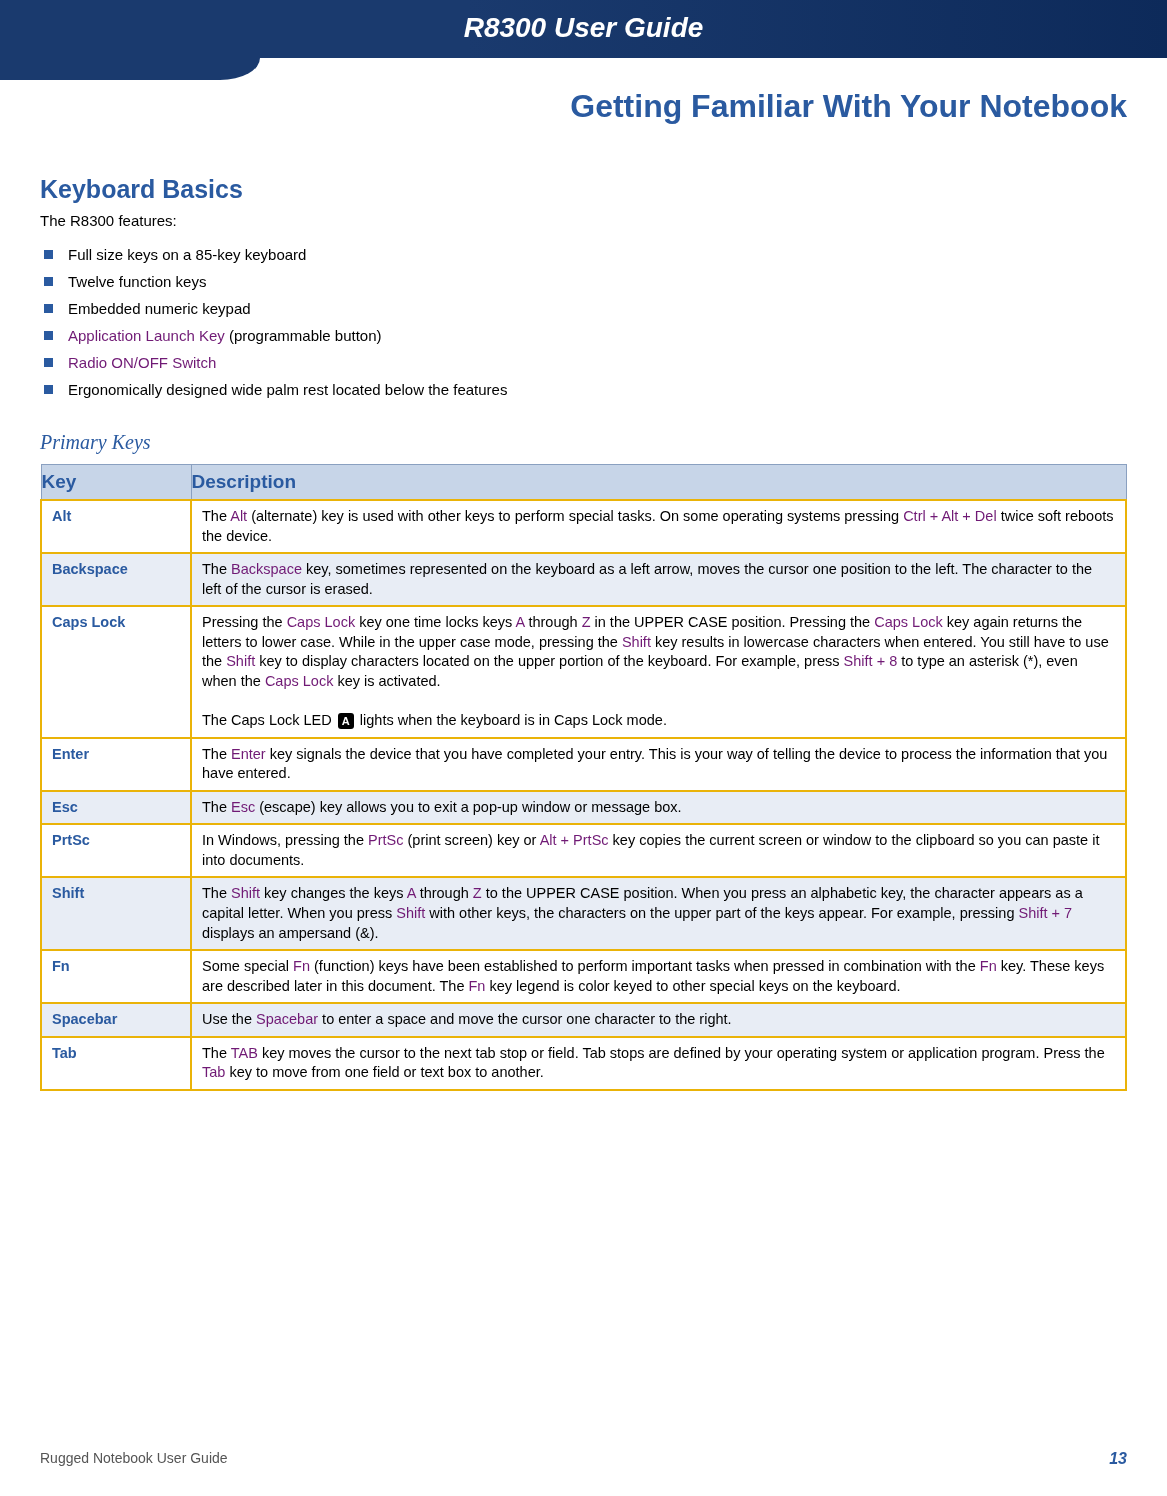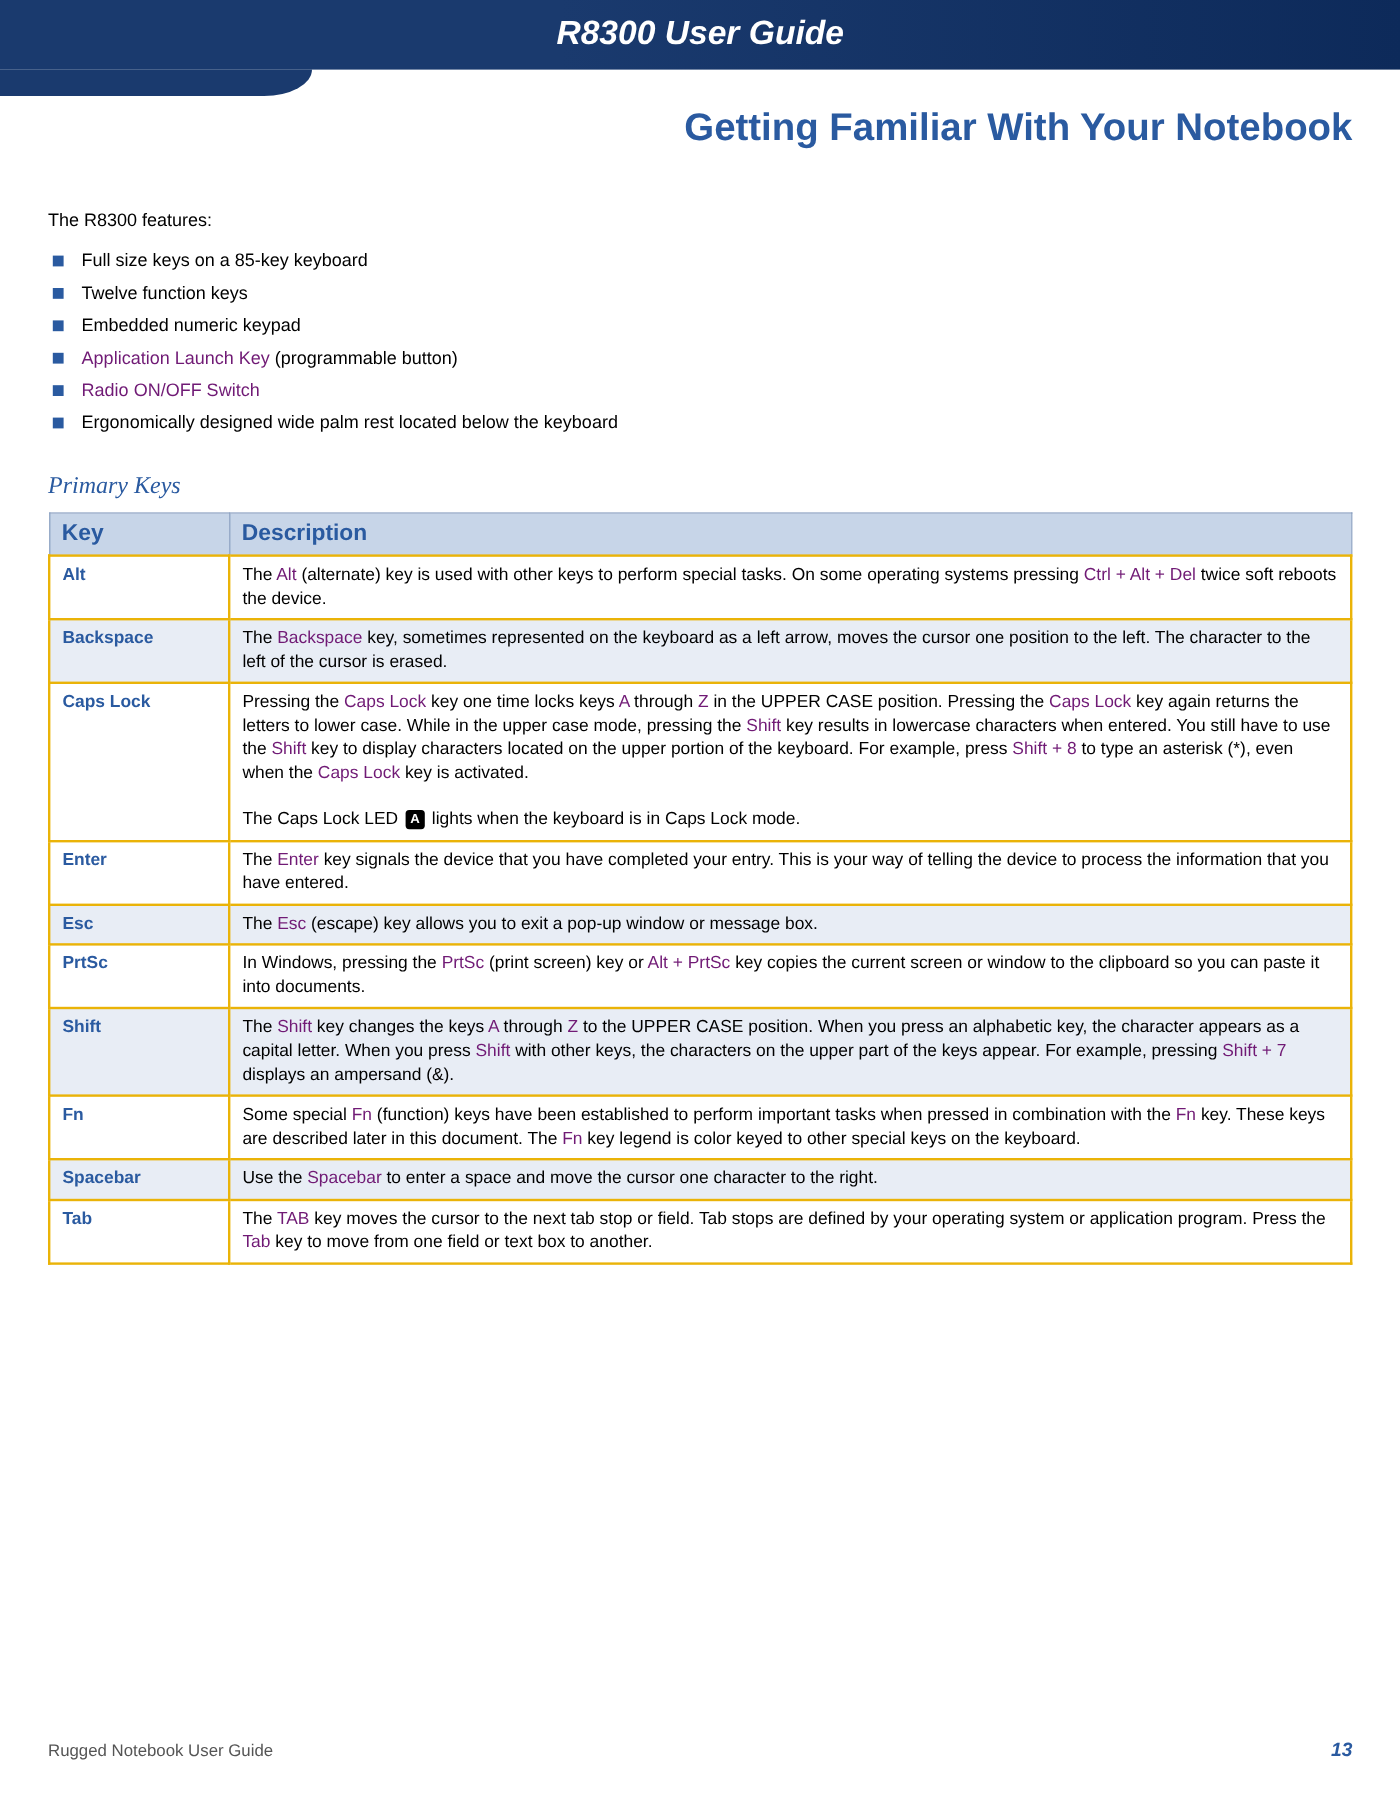--- a/index.html
+++ b/index.html
@@ -100,21 +100,21 @@
     width:100%;
     border-collapse: collapse;
     font-size:14.5px;
   }
   table.keys th {
     background:#c7d5e8;
     color:#2a5aa0;
     font-size:19px;
     font-weight:bold;
     text-align:left;
-    padding:6px 10px;
+    padding:6px 0;
     border:1px solid #8aa0c0;
   }
   table.keys td {
     border:2px solid #eab308;
     padding:6px 10px;
     vertical-align: top;
     line-height:1.35;
   }
   table.keys td.keycol {
     color:#2a5aa0;
@@ -155,29 +155,30 @@
 <body>
 
 <div class="header-bar">
   <div class="header-title">R8300 User Guide</div>
 </div>
 <div class="header-curve"></div>
 
 <div class="chapter-title">Getting Familiar With Your Notebook</div>
 
 <div class="content">
+  <div class="section-h2">Keyboard Basics</div>
   <div class="intro-line">The R8300 features:</div>
 
   <ul class="feature-list" id="feature-list">
       <li>Full size keys on a 85-key keyboard</li>
       <li>Twelve function keys</li>
       <li>Embedded numeric keypad</li>
       <li><span class="blue-bold">Application Launch Key</span> (programmable button)</li>
       <li><span class="blue-bold">Radio ON/OFF Switch</span></li>
-      <li>Ergonomically designed wide palm rest located below the keyboard</li>
+      <li>Ergonomically designed wide palm rest located below the features</li>
     </ul>
 
   <div class="section-h3">Primary Keys</div>
 
   <table class="keys">
     <thead>
       <tr>
         <th>Key</th>
         <th>Description</th>
       </tr>

